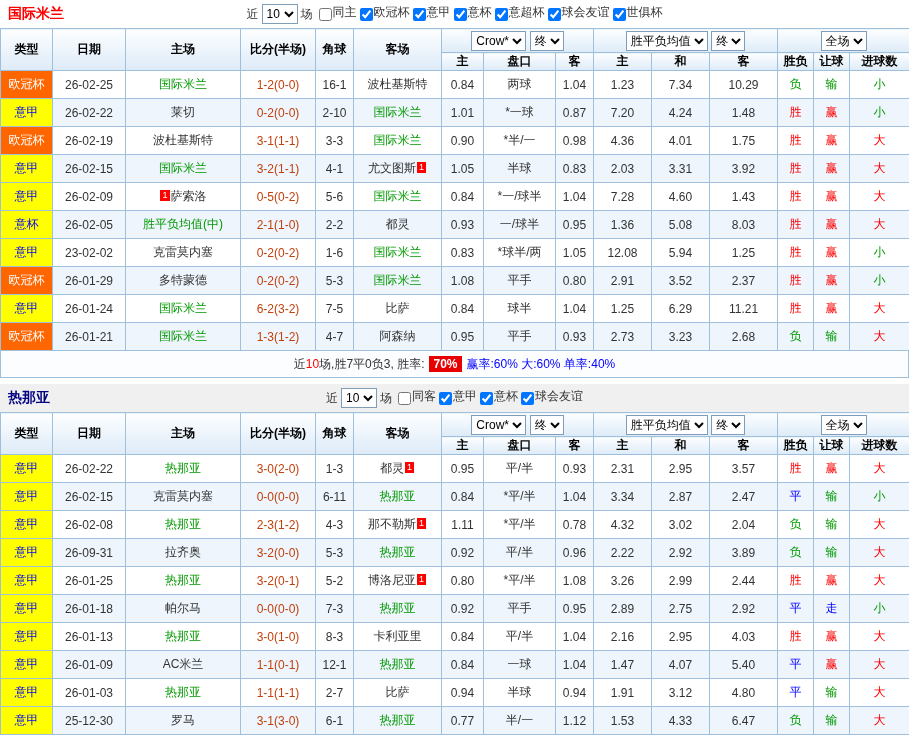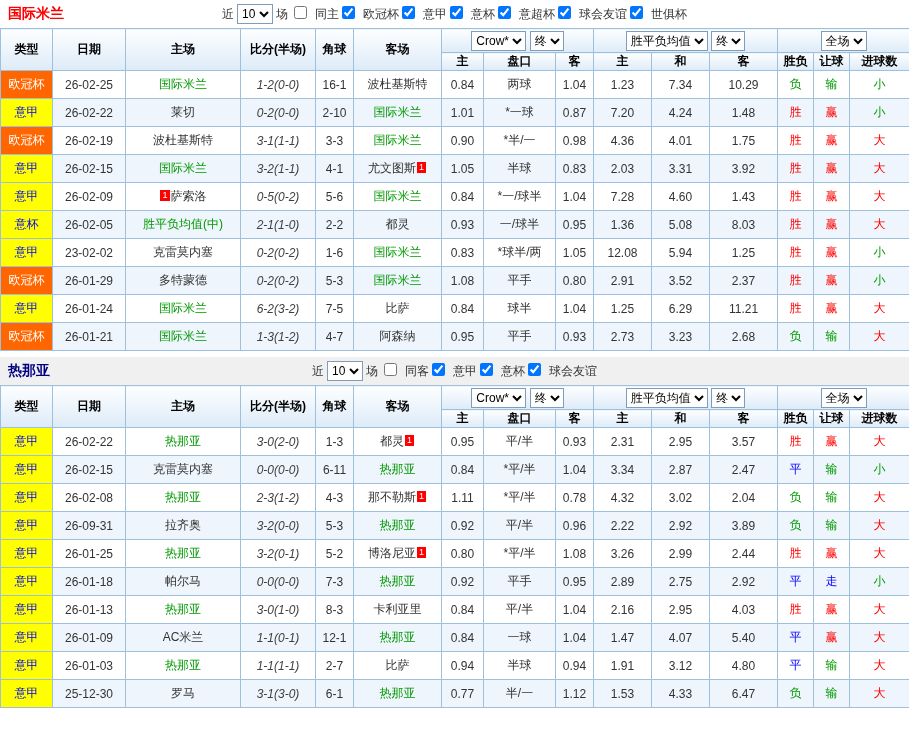--- a/index.html
+++ b/index.html
@@ -16,35 +16,35 @@
     background: #2e9bea; color: #fff; border: 1px solid #1577c2; border-radius: 3px;
     font-size: 14px; font-weight: bold; line-height: 17px; text-align: center; cursor: pointer; padding: 0; }
 
   .section-head { position: relative; height: 28px; display: flex; align-items: center; padding: 0 8px; }
   .section.second { margin-top: 6px; }
   .section.second .section-head { background: #f0f0f0; }
   .team-title { font-weight: bold; font-size: 14px; position: relative; z-index: 2; }
   .filters { position: absolute; left: 0; right: 0; top: 0; bottom: 0;
     display: flex; justify-content: center; align-items: center; gap: 3px; z-index: 1; }
   .filters select, .ddcell select { font-size: 12px; height: 20px; border: 1px solid #7f9db9; background: #fff; }
-  .cb { display: inline-flex; align-items: flex-start; gap: 8px; margin-left: 3px; cursor: pointer; }
+  .cb { display: inline-flex; align-items: flex-end; gap: 1px; margin-left: 3px; cursor: pointer; }
   .cb input { width: 13px; height: 13px; margin: 0; }
 
   table { width: 909px; border-collapse: collapse; table-layout: fixed; }
   th, td { border: 1px solid #9fc0dd; text-align: center; overflow: hidden; white-space: nowrap; }
   thead th { background: linear-gradient(#fdfeff, #ddebf8); font-weight: bold; color: #000; }
   thead tr.grp th { height: 24px; }
   thead tr.sub th { height: 18px; }
   tbody td { height: 28px; }
   tbody tr:nth-child(even) { background: #eef5fc; }
 
   td.type.orange { background: #ff6600; color: #fff; }
   td.type.yellow { background: #ffff00; color: #0000ff; }
   td.team.focus { color: #009900; }
-  td.score { color: #404040; font-style: italic; }
+  td.score { color: #c2410c; }
   td.date, td.corner, td.odds, td.handicap { color: #333; }
   td.res.r { color: #ff0000; }
   td.res.g { color: #009900; }
   td.res.b { color: #0000ff; }
   .badge { background: #ff0000; color: #fff; font-size: 9px; line-height: 11px;
     padding: 0 2px; margin: 0 1px; display: inline-block; vertical-align: 2px; }
 
   .summary { height: 27px; border: 1px solid #9fc0dd; border-top: none; background: #fbfdff;
     display: flex; align-items: center; justify-content: center; gap: 5px; }
   .s-red { color: #ff0000; }
@@ -304,20 +304,25 @@
             <td class="odds">0.93</td>
             <td class="odds">2.73</td>
             <td class="odds">3.23</td>
             <td class="odds">2.68</td>
             <td class="res g">负</td>
             <td class="res g">输</td>
             <td class="res r">大</td>
           </tr>
         </tbody>
     </table>
+    <div class="summary">
+      <span><span>近</span><span class="s-red">10</span><span>场,胜7平0负3, 胜率:</span></span>
+      <span class="chip">70%</span>
+      <span class="s-blue">赢率:60% 大:60% 单率:40%</span>
+    </div>
   </div>
 
   <div class="section second">
     <div class="section-head">
       <span class="team-title" style="color: rgb(0, 0, 128);">热那亚</span>
       <div class="filters">
         <span>近</span>
         <select><option>10</option></select>
         <span>场</span>
         <span><label class="cb">

